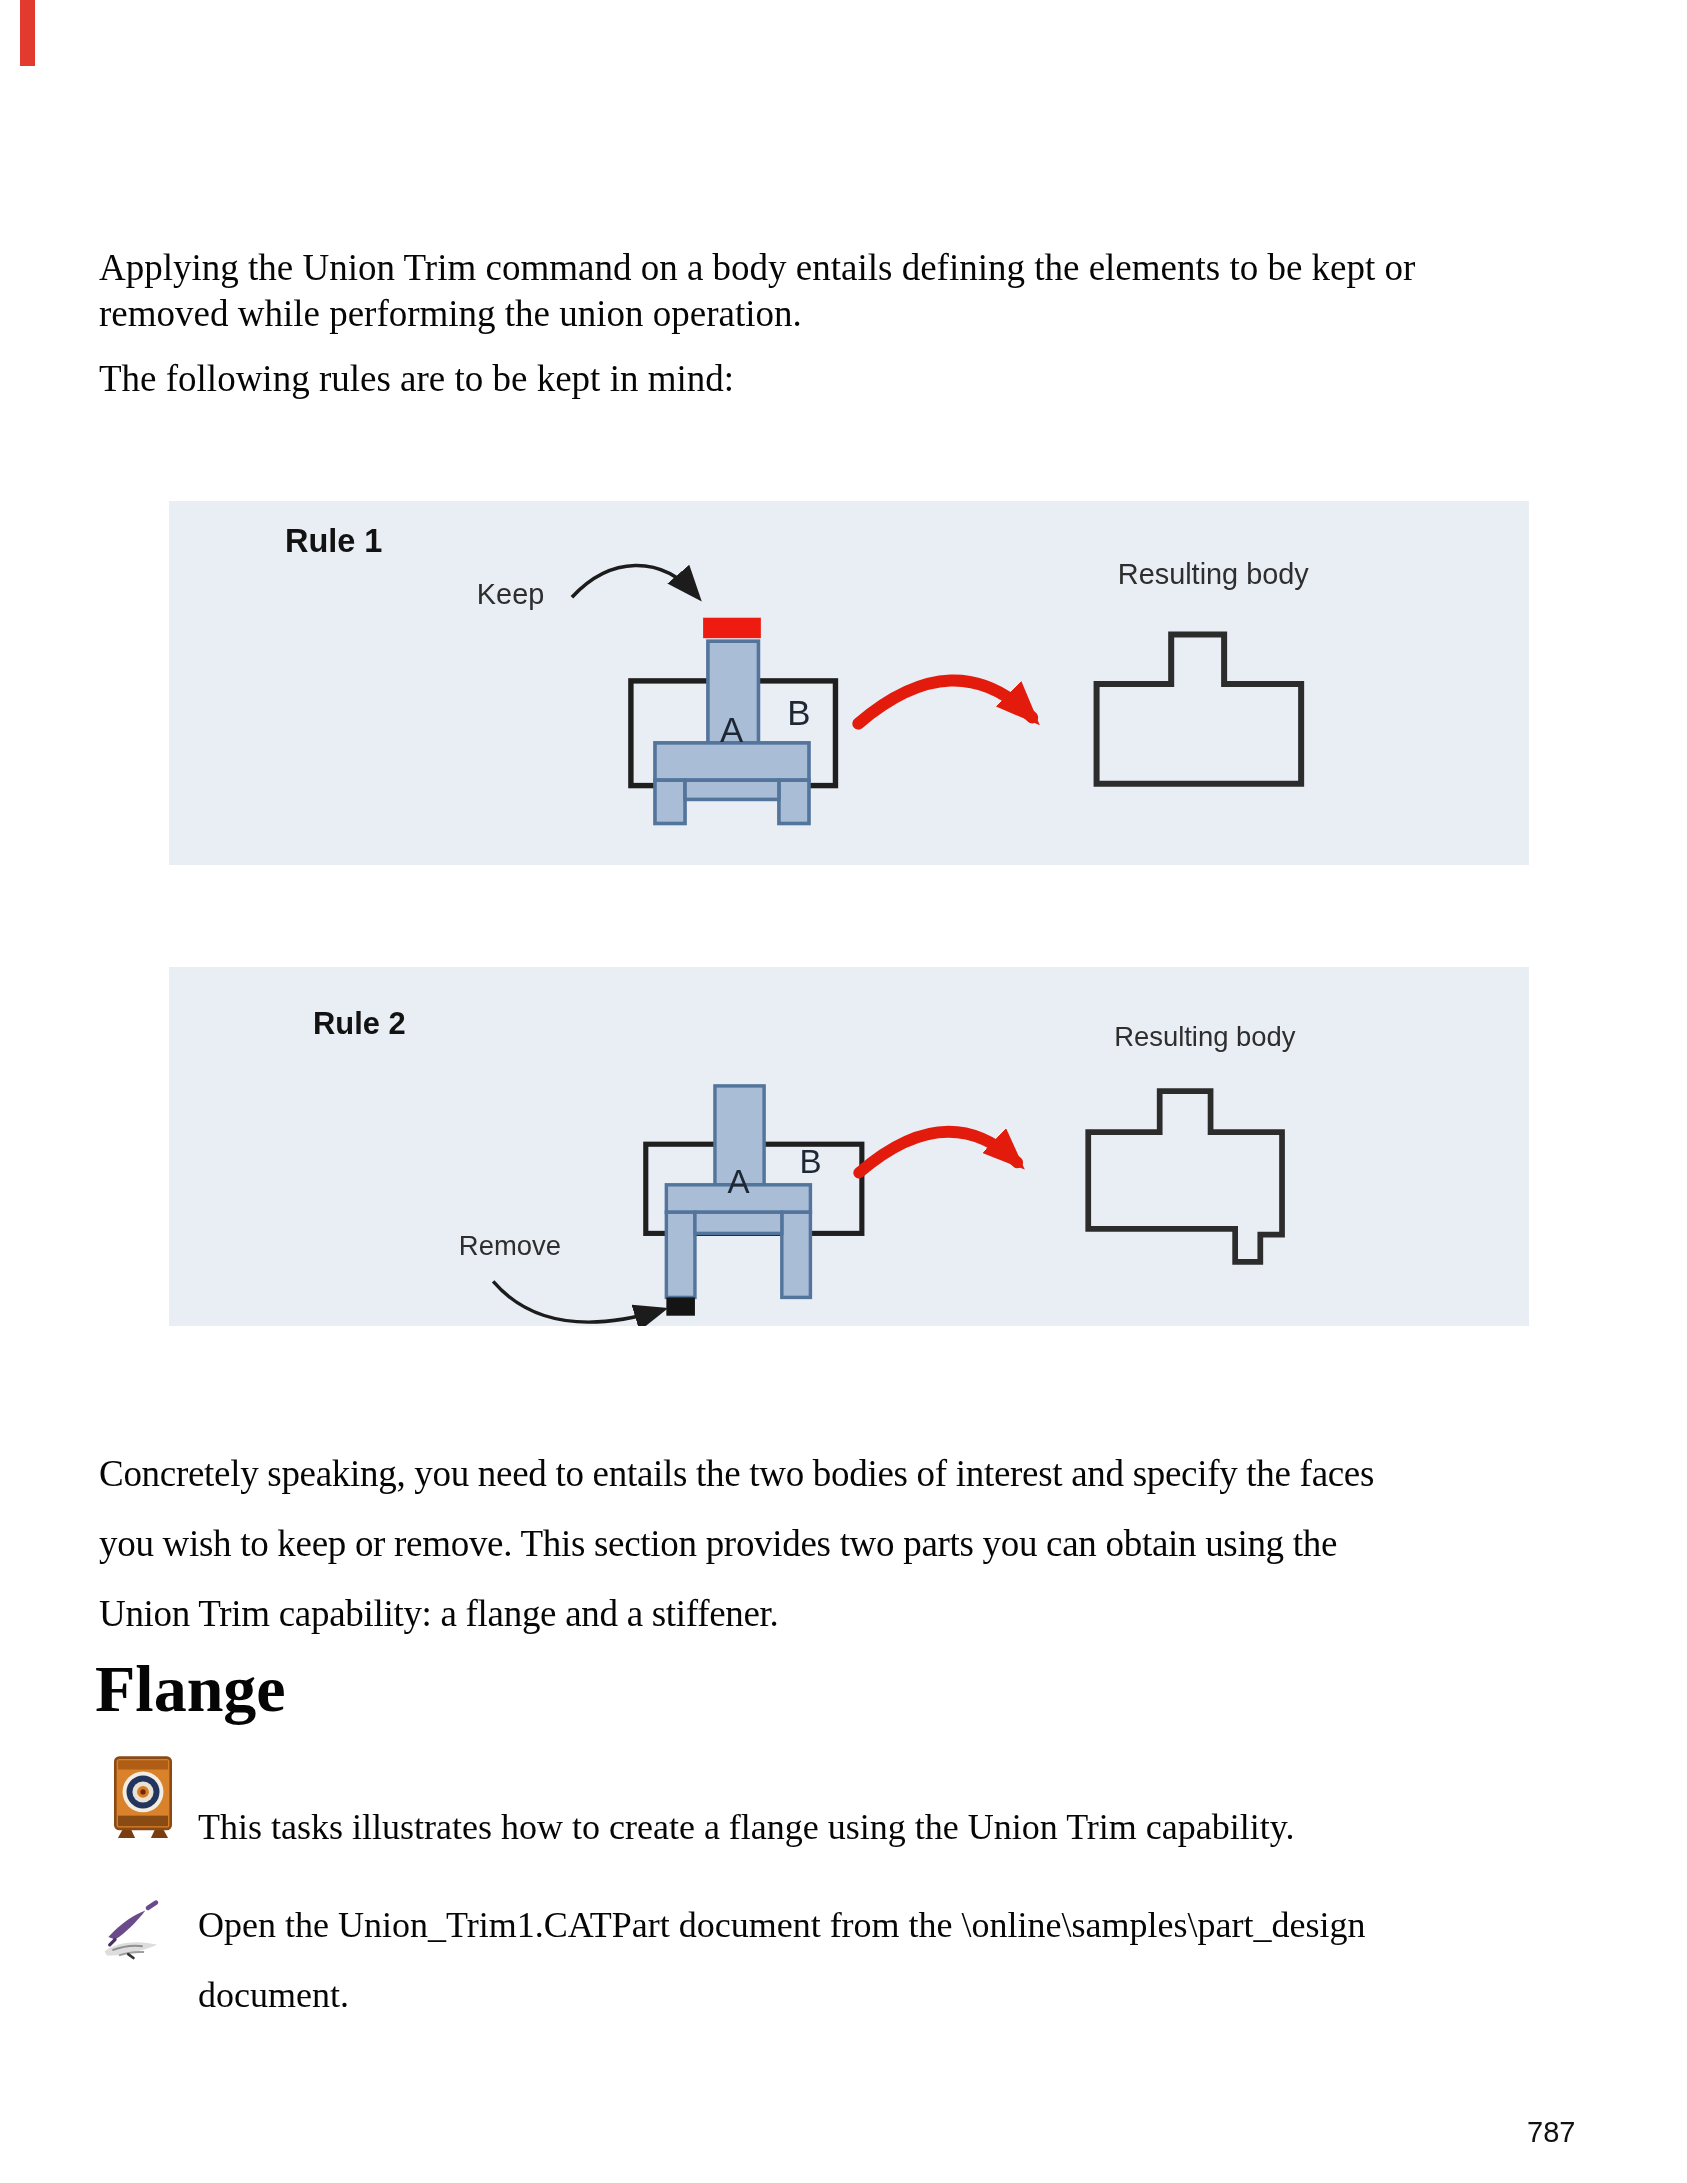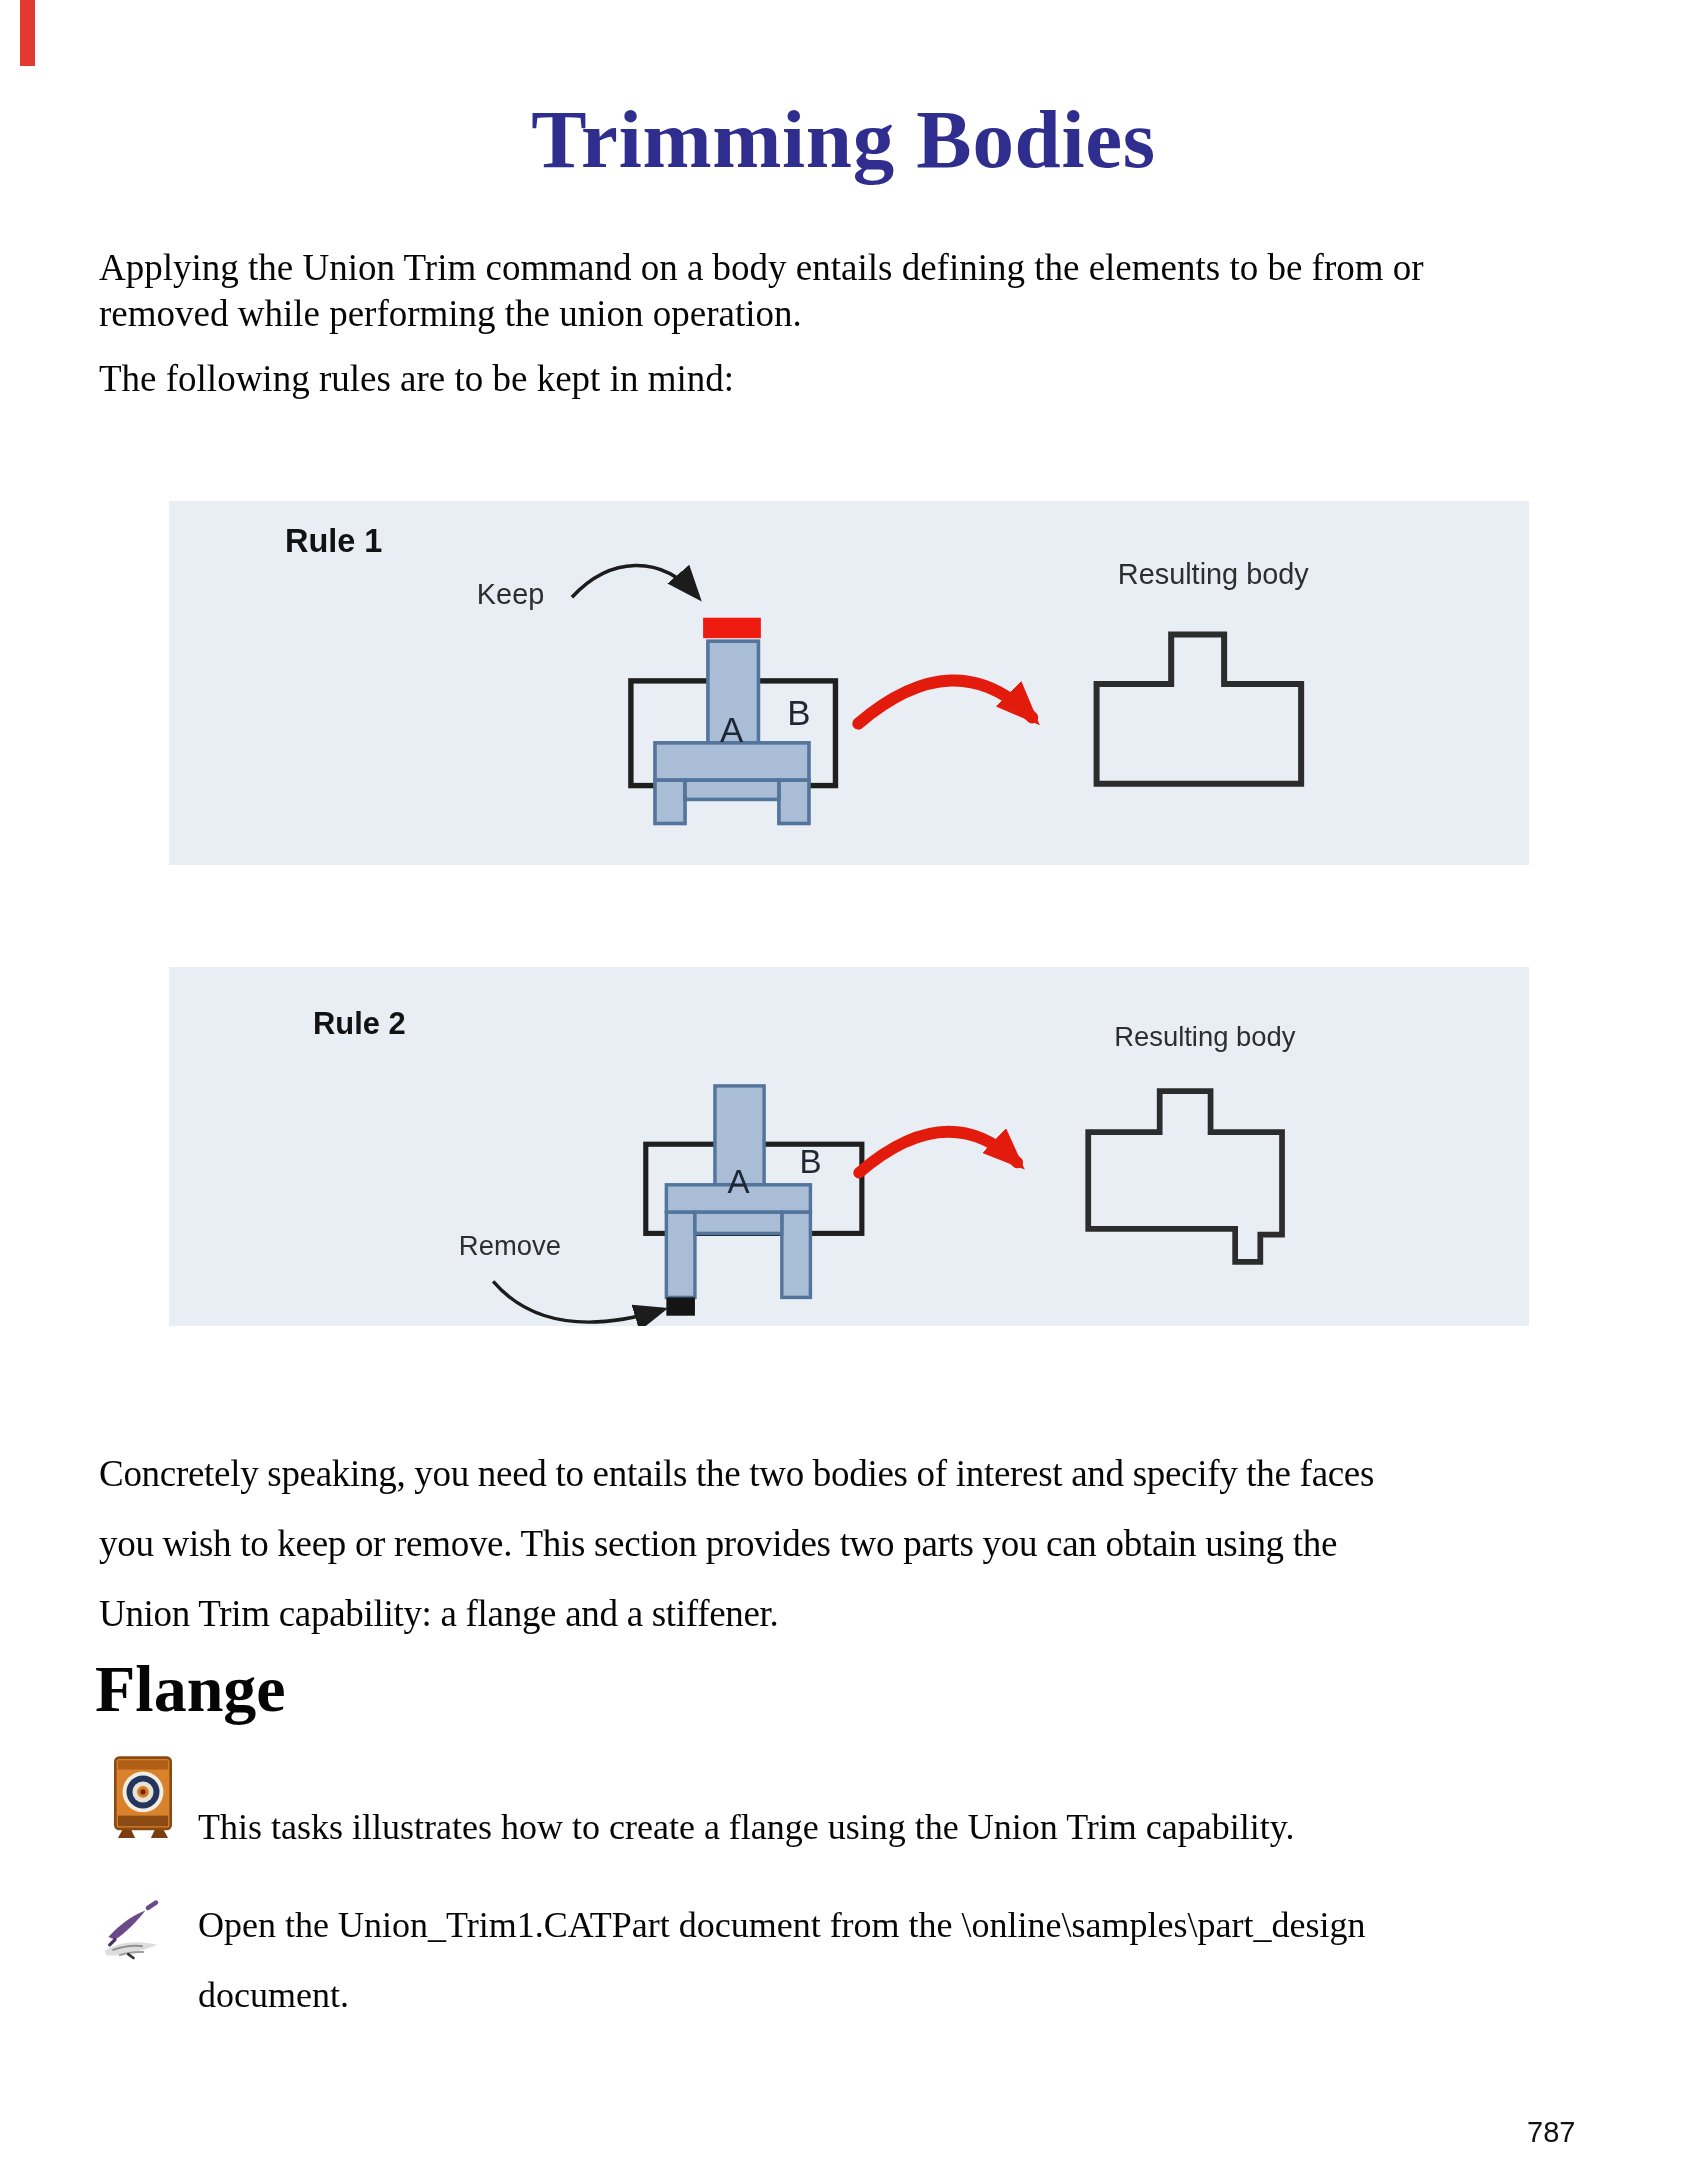--- a/index.html
+++ b/index.html
@@ -21,23 +21,22 @@
   .rlbl{font-size:54px;font-weight:bold;fill:#121212;}
   .ab{font-size:58px;fill:#1e2835;}
 </style>
 </head>
 <body>
 
 <div class="page">
 
   <div class="red-bar"></div>
 
-  <div class="title">Trimming Bodies</div>
 
-  <div class="line" style="top:246px;">Applying the Union Trim command on a body entails defining the elements to be from or</div>
+  <div class="line" style="top:246px;">Applying the Union Trim command on a body entails defining the elements to be kept or</div>
   <div class="line" style="top:292px;text-align:center;">removed while performing the union operation.</div>
   <div class="line" style="top:357px;">The following rules are to be kept in mind:</div>
 
   <div class="rulebox" style="top:501px;height:364px;">
     <svg viewBox="0 0 2055 605">
       <defs>
         <marker id="blk1" markerUnits="userSpaceOnUse" markerWidth="60" markerHeight="48" refX="48" refY="24" orient="auto">
             <path d="M0,0 L60,24 L0,48 Z" fill="#1c1c1c"></path>
           </marker>
         <marker id="red1" markerUnits="userSpaceOnUse" markerWidth="74" markerHeight="60" refX="56" refY="30" orient="auto">

